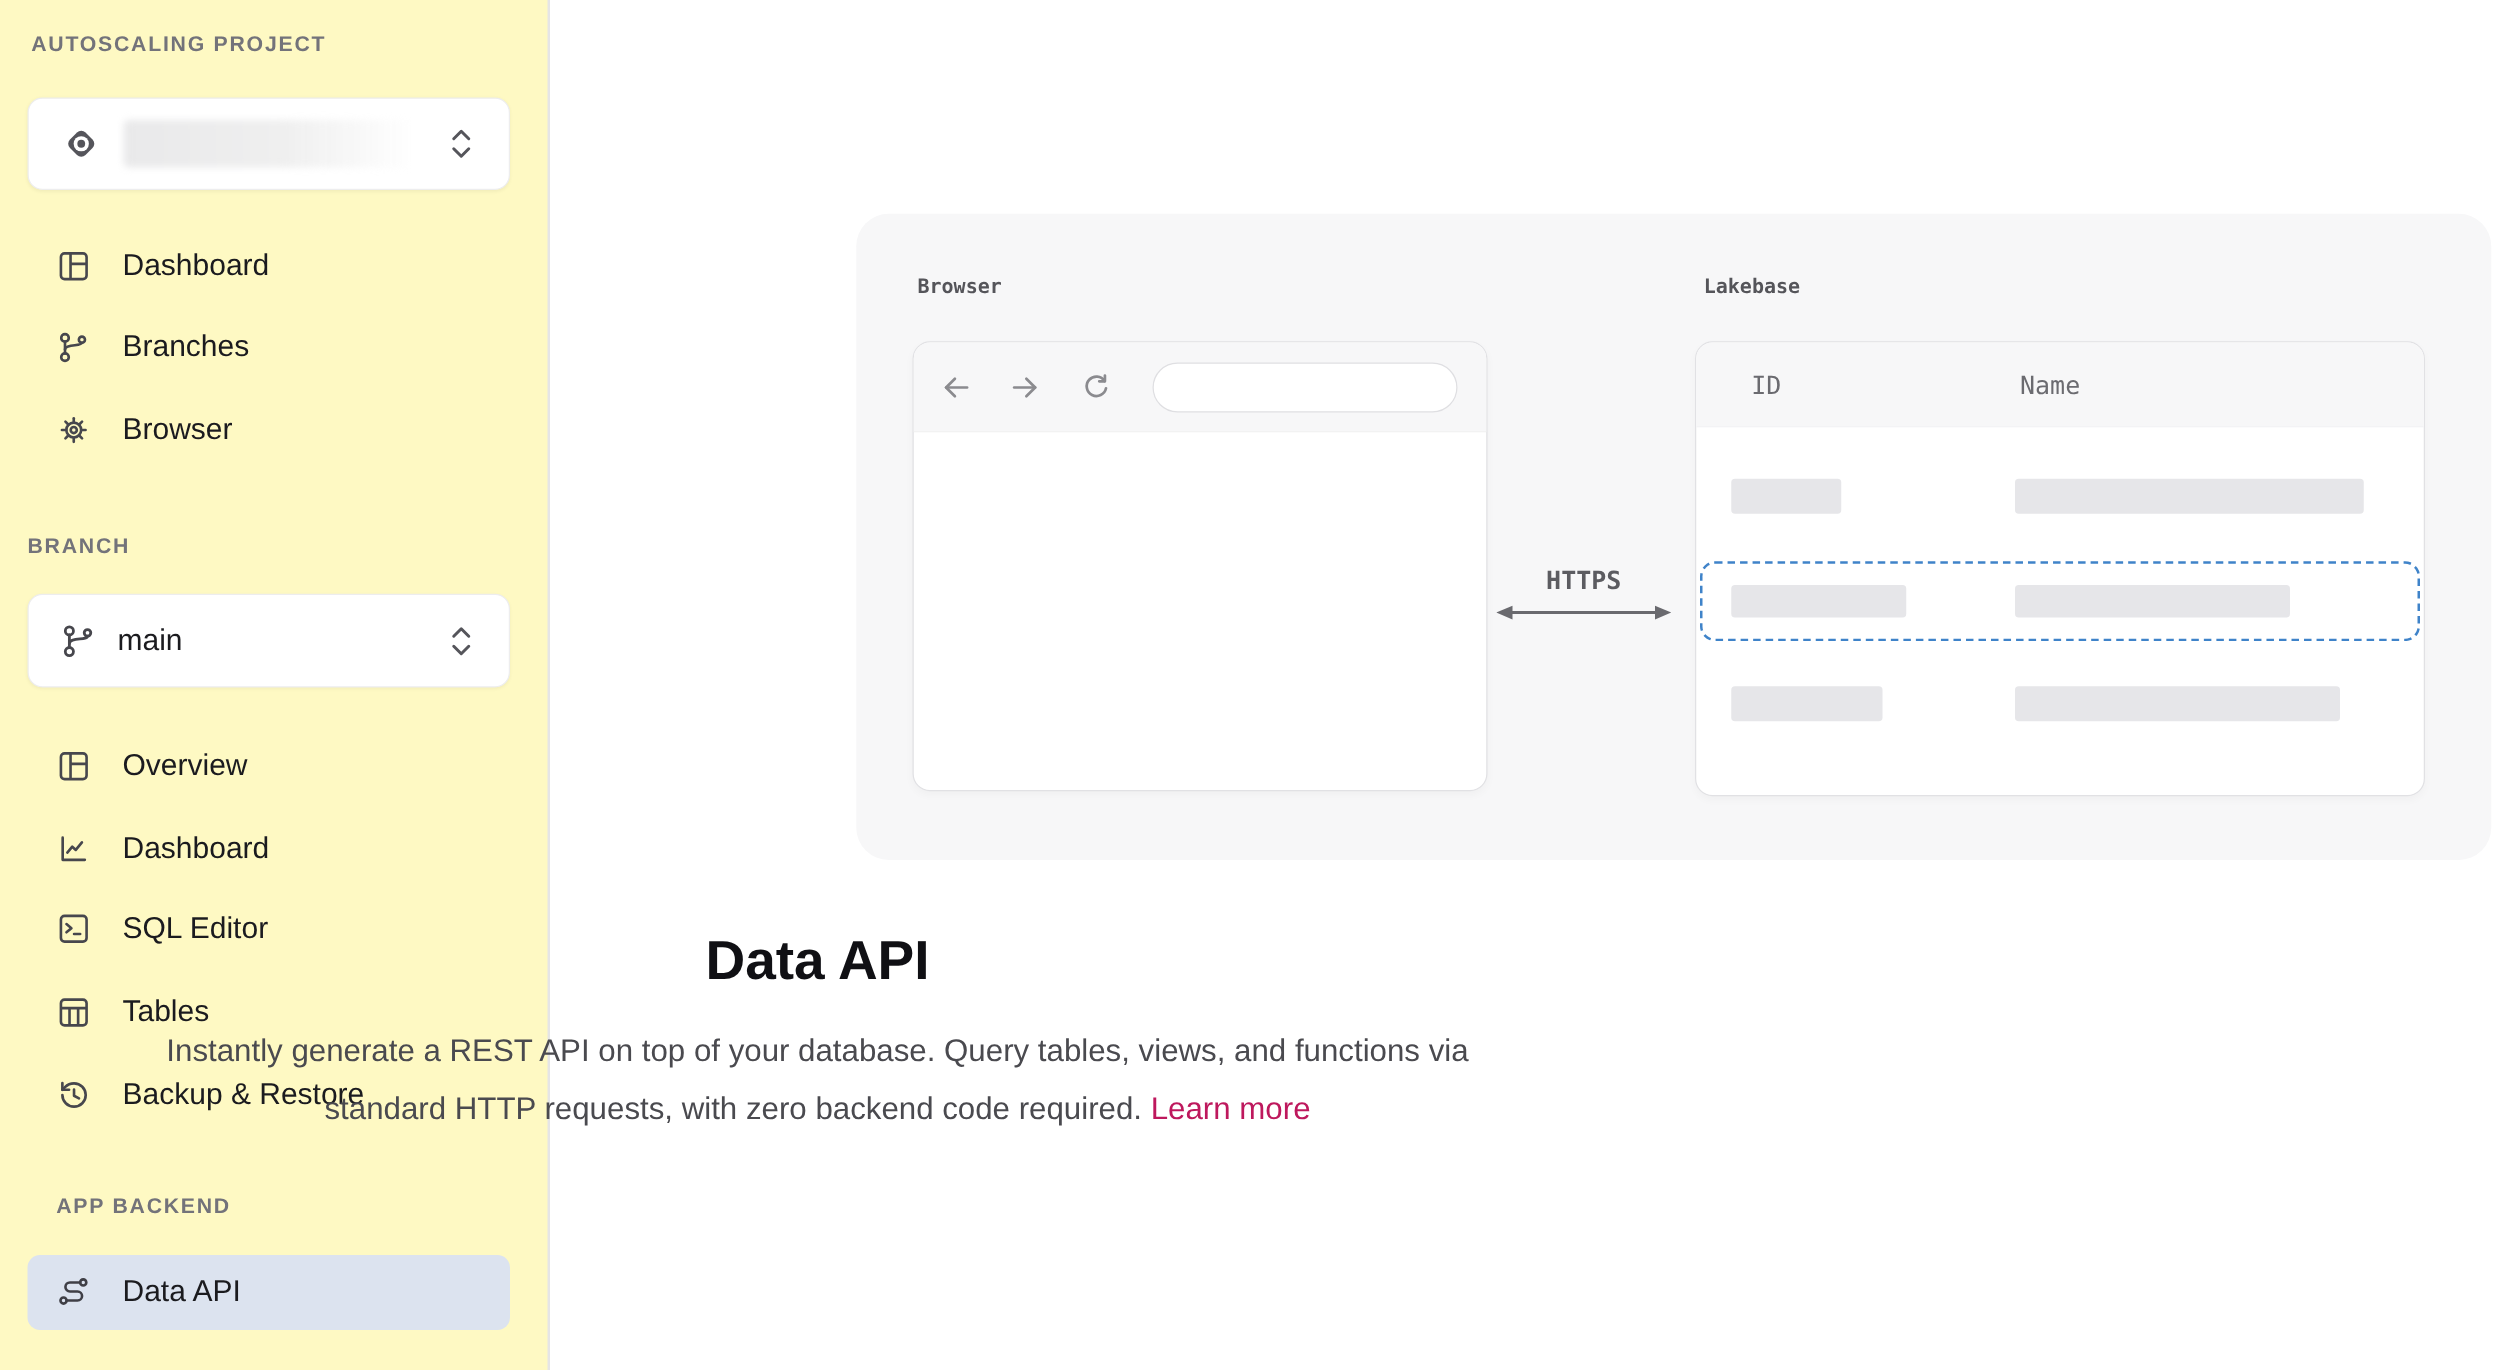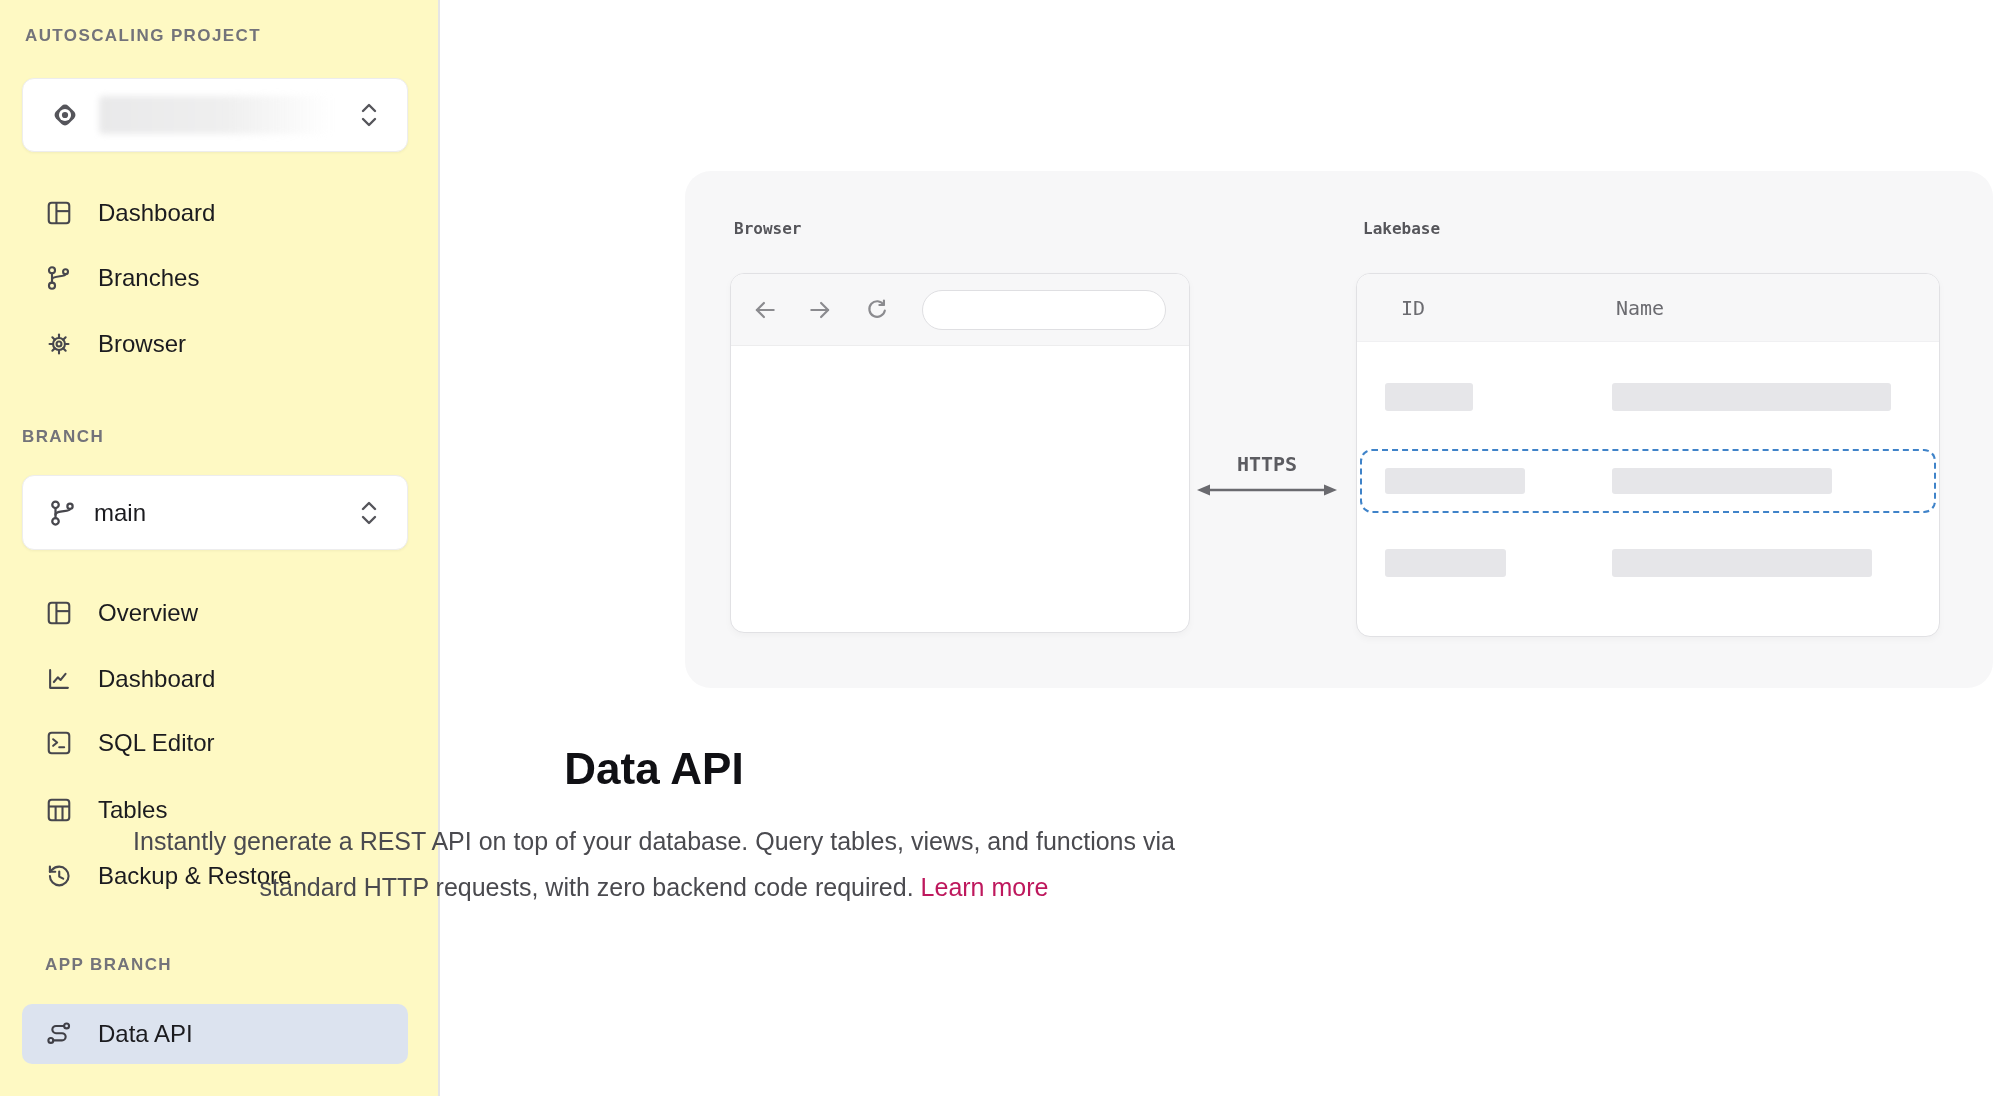--- a/index.html
+++ b/index.html
@@ -226,21 +226,21 @@
       <span class="nicon">
         <svg width="28" height="28" viewBox="0 0 24 24" fill="none" stroke="#47474d" stroke-width="1.8" stroke-linecap="round" stroke-linejoin="round">
           <path d="M4.2,12 a8,8 0 1 0 8,-8 8.8,8.8 0 0 0 -6.2,2.6 L4.2,8.4"></path>
           <path d="M4.2,3.8 v4.6 h4.6"></path>
           <path d="M12.2,8.2 v4.3 l3.4,1.8"></path>
         </svg>
       </span>
       <span class="nlabel">Backup &amp; Restore</span>
     </div>
 
-    <div class="section-label" style="left:45px;top:955px;">APP BRANCH</div>
+    <div class="section-label" style="left:45px;top:955px;">APP BACKEND</div>
 
     <div class="nav-item selected" style="top:1004px;">
       <span class="nicon">
         <svg width="28" height="28" viewBox="0 0 24 24" fill="none" stroke="#3f3f46" stroke-width="1.8" stroke-linecap="round">
           <circle cx="5" cy="17.5" r="2.1"></circle>
           <path d="M7.1,17.5 H14.6 A3.1,3.1 0 0 0 14.6,11.3 H9.4 A3.1,3.1 0 0 1 9.4,5.1 H16.4"></path>
           <circle cx="18.5" cy="5.1" r="2.1"></circle>
         </svg>
       </span>
       <span class="nlabel">Data API</span>

